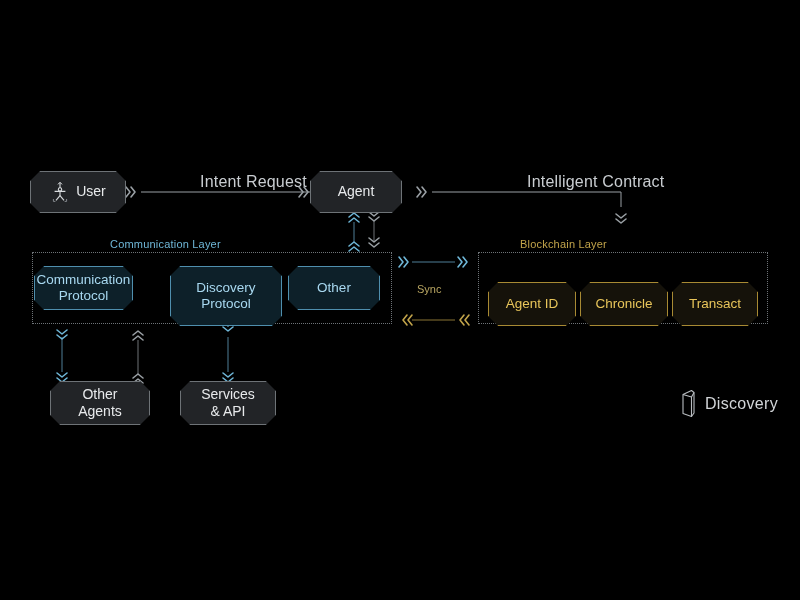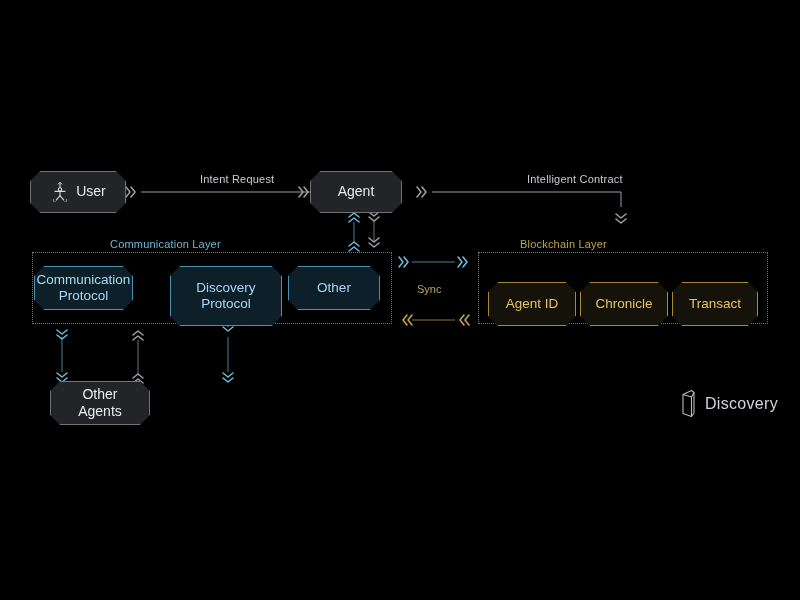--- a/index.html
+++ b/index.html
@@ -105,21 +105,21 @@
     font-size: 11px;
     letter-spacing: .2px;
     white-space: nowrap;
   }
   .layer-title.comm  { color: #6fb7d8; }
   .layer-title.chain { color: #c2a44a; }
 
   
   .edge-label {
     position: absolute;
-    font-size: 11px;
+    font-size: 16px;
     color: #c9cdd1;
     white-space: nowrap;
     letter-spacing: .2px;
   }
   .sync-label {
     position: absolute;
     font-size: 11px;
     color: #b8a561;
     white-space: nowrap;
   }
@@ -292,20 +292,26 @@
     <span class="label">Transact</span>
   </div>
 
   <div class="node node-dark oct" style="left:50px; top:381px; width:100px; height:44px;">
     <div class="bg"></div>
     <div class="frame oct" style="border:1px solid #6e7377;"></div>
     <span class="label">Other
 Agents</span>
   </div>
 
+  <div class="node node-dark oct" style="left:180px; top:381px; width:96px; height:44px;">
+    <div class="bg"></div>
+    <div class="frame oct" style="border:1px solid #6e7377;"></div>
+    <span class="label">Services
+&amp; API</span>
+  </div>
 
   <div class="edge-label" style="left:200px; top:173px;">Intent Request</div>
 
   <div class="edge-label" style="left:527px; top:173px;text-align:center;">Intelligent Contract</div>
 
   <div class="brand" style="left:680px; top:389px;">
     <svg width="17" height="30" viewBox="0 0 17 30">
       <path d="M3 5.5 L11.5 1.5 L14 3.5 L14 24 L11.5 27.5 L3 24.5 Z" fill="none" stroke="#b9bdc1" stroke-width="1.1" stroke-linejoin="round"></path>
       <path d="M3 5.5 L11.5 8 L11.5 27.5" fill="none" stroke="#b9bdc1" stroke-width="1.1" stroke-linejoin="round"></path>
       <path d="M11.5 8 L14 3.5" fill="none" stroke="#b9bdc1" stroke-width="1.1"></path>

